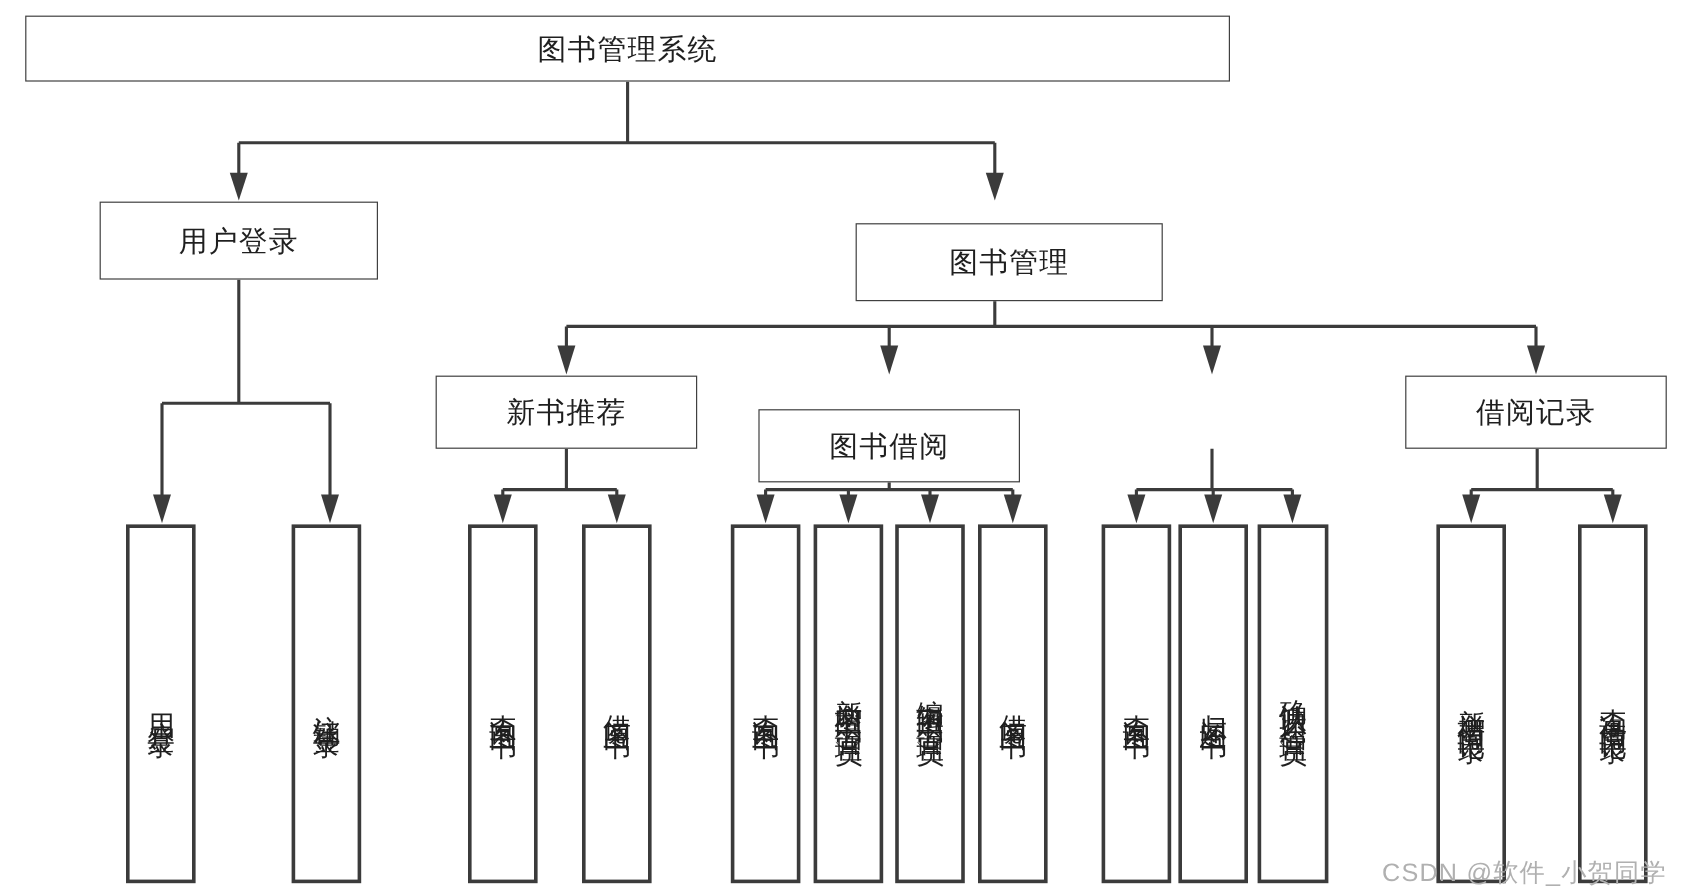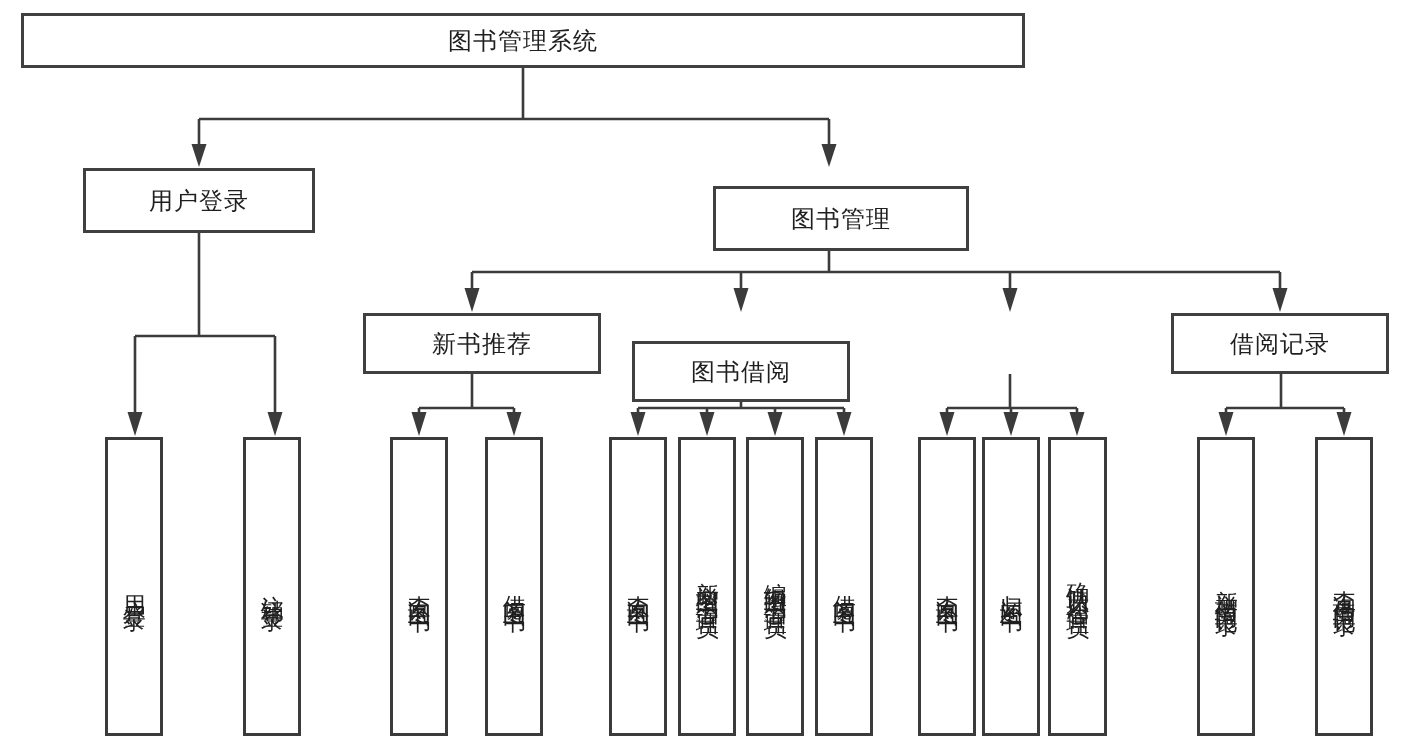--- a/index.html
+++ b/index.html
@@ -3,21 +3,21 @@
 <meta charset="utf-8">
 <style>
   html,body{margin:0;padding:0;background:#ffffff;}
   #stage{
     position:relative;width:1405px;height:747px;background:#ffffff;overflow:hidden;
     font-family:"Liberation Sans","DejaVu Sans",sans-serif;color:#1f1f1f;
   }
   #wires{position:absolute;left:0;top:0;z-index:1;}
   .hbox{
     position:absolute;box-sizing:border-box;background:#ffffff;
-    border:3px solid #404040;display:flex;align-items:center;justify-content:center;
+    border:1px solid #404040;display:flex;align-items:center;justify-content:center;
     font-size:24px;letter-spacing:1px;z-index:2;
   }
   .vbox{
     position:absolute;box-sizing:border-box;background:#ffffff;
     border:3px solid #3b3b3b;display:flex;align-items:center;justify-content:center;
     top:437px;width:58px;height:299px;z-index:2;
   }
   .vbox span{
     writing-mode:vertical-rl;text-orientation:mixed;white-space:nowrap;
     font-size:23px;letter-spacing:5px;line-height:1.1;
@@ -76,21 +76,21 @@
     <span>图书管理系统</span>
   </div>
 
   <div class="hbox" style="left:83px;top:168px;width:232px;height:65px;">
     <span>用户登录</span>
   </div>
   <div class="hbox" style="left:713px;top:186px;width:256px;height:65px;">
     <span>图书管理</span>
   </div>
 
-  <div class="hbox" style="left:363px;top:313px;width:238px;height:61px;">
+  <div class="hbox" style="left:363px;top:313px;width:218px;height:61px;">
     <span>新书推荐</span>
   </div>
   <div class="hbox" style="left:632px;top:313px;width:218px;height:61px;margin-top:28px;">
     <span>图书借阅</span>
   </div>
   <div class="hbox" style="left:1171px;top:313px;width:218px;height:61px;">
     <span>借阅记录</span>
   </div>
 
   <div class="vbox" style="left:105px;">
@@ -130,13 +130,14 @@
     <span>确认归还（管理员）</span>
   </div>
 
   <div class="vbox" style="left:1197px;">
     <span>新增借阅记录</span>
   </div>
   <div class="vbox" style="left:1315px;">
     <span>查询借阅记录</span>
   </div>
 
+  <div id="watermark">CSDN @软件_小贺同学</div>
 </div>
 
 </body></html>

